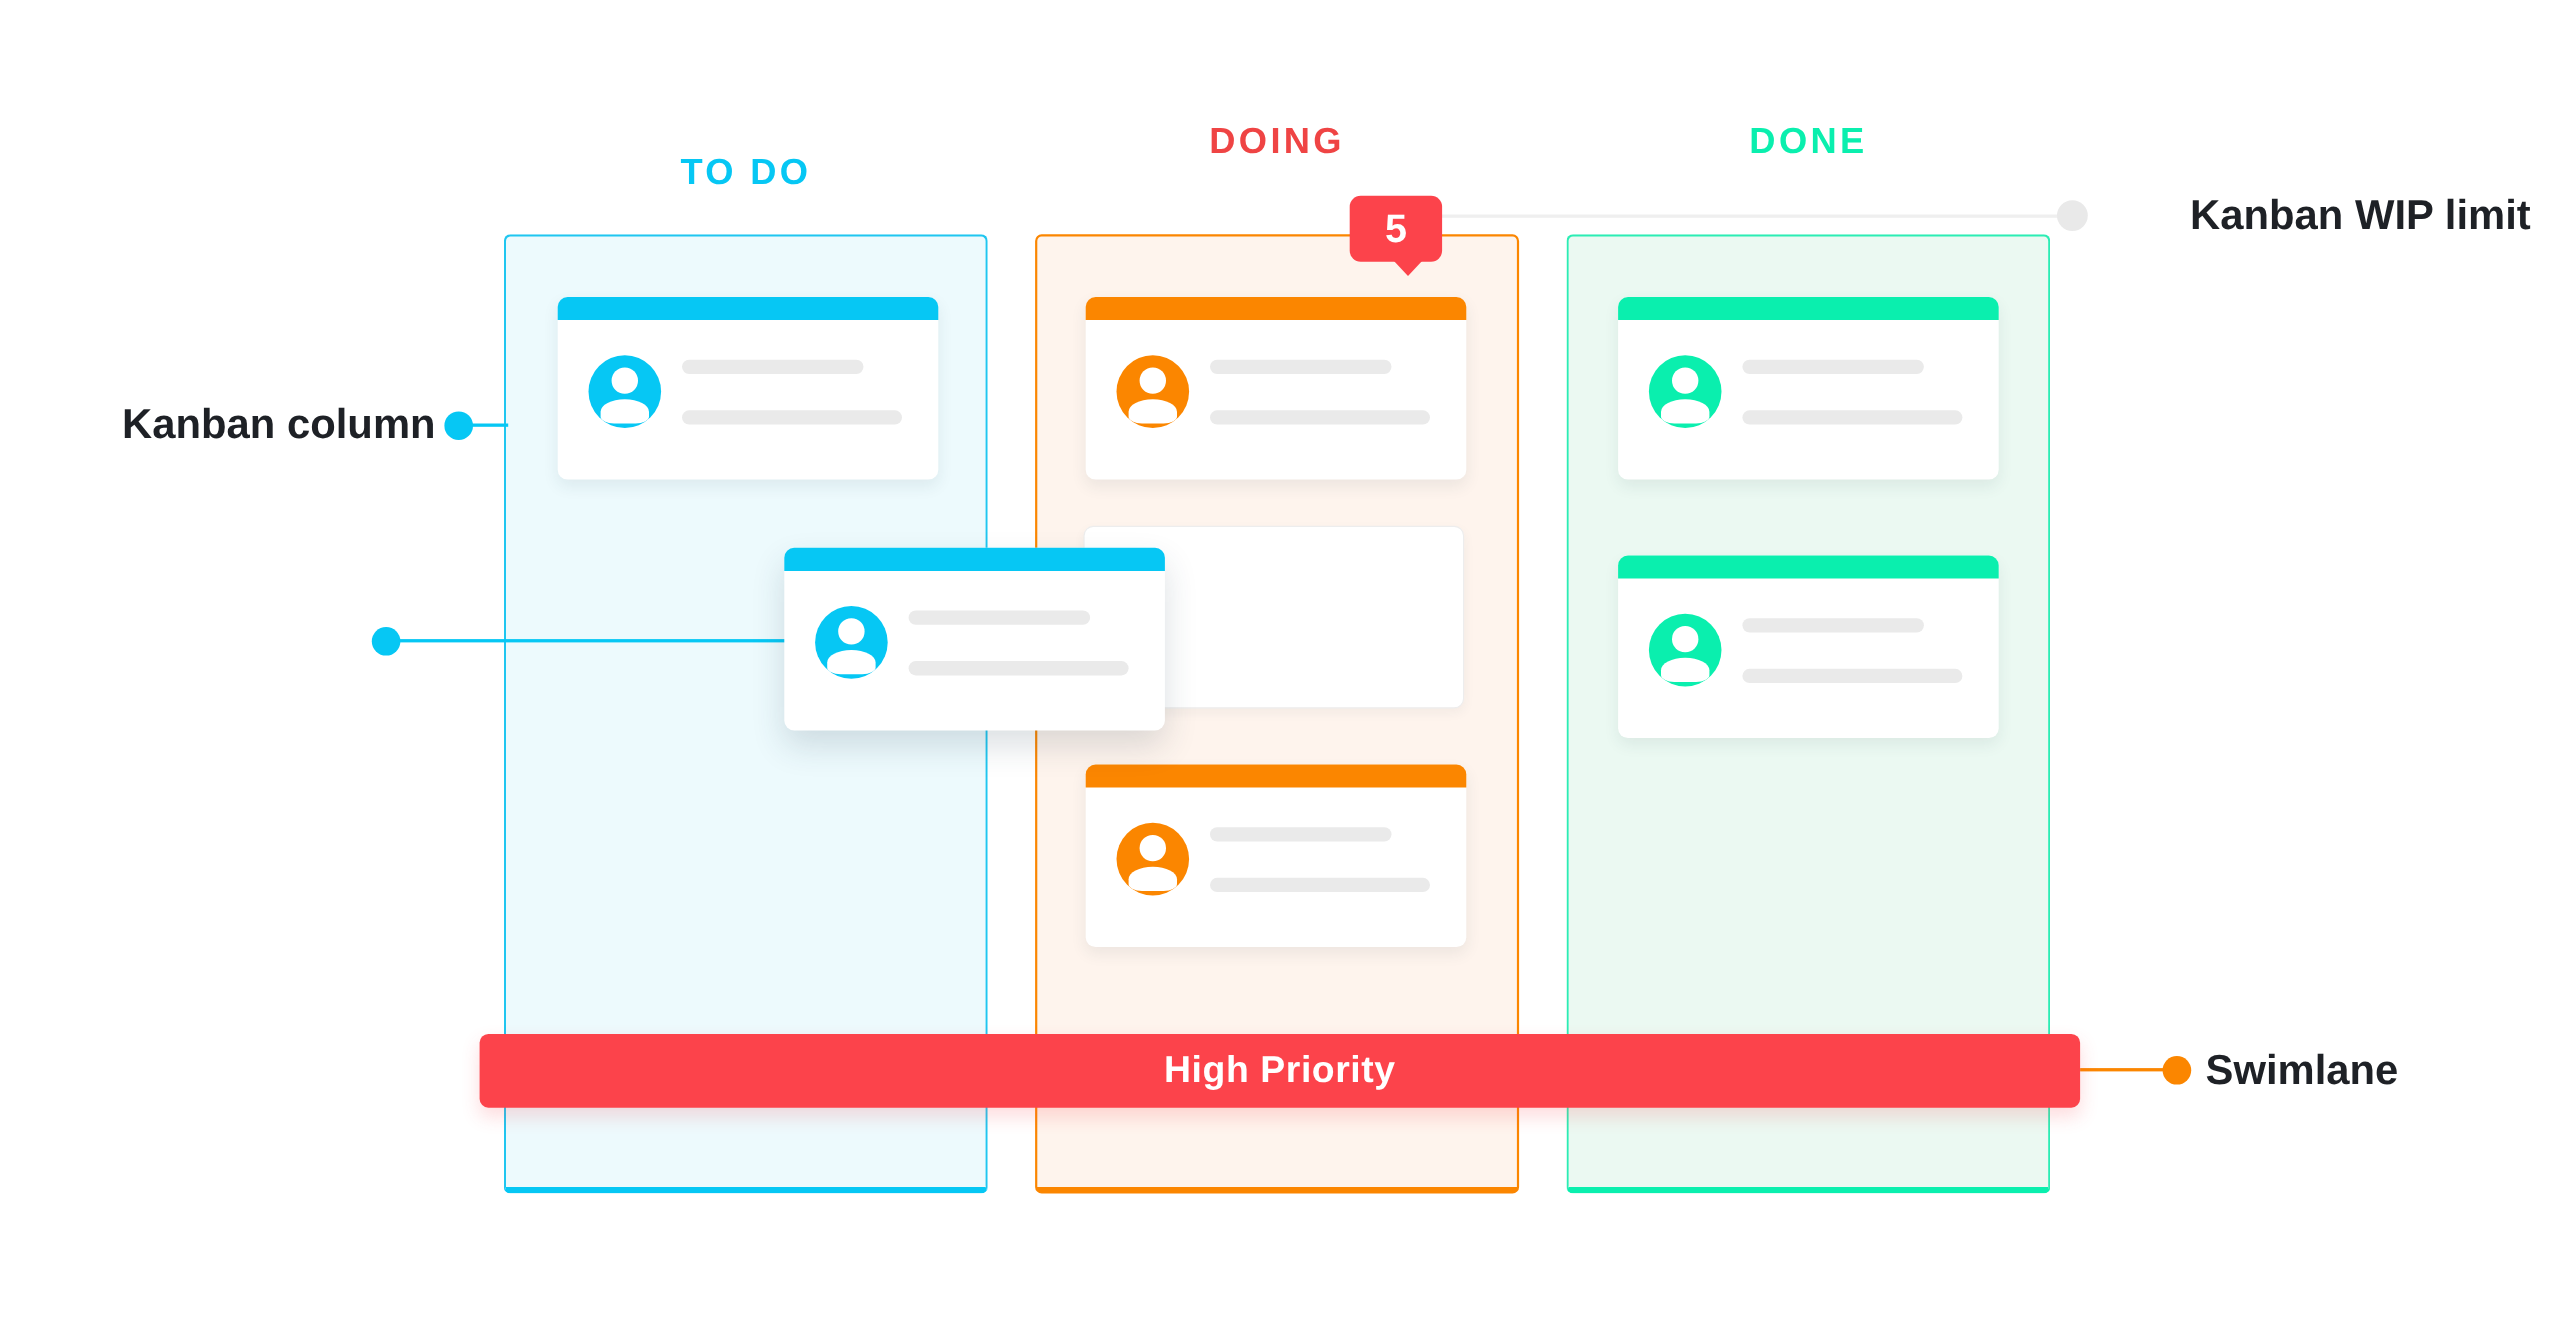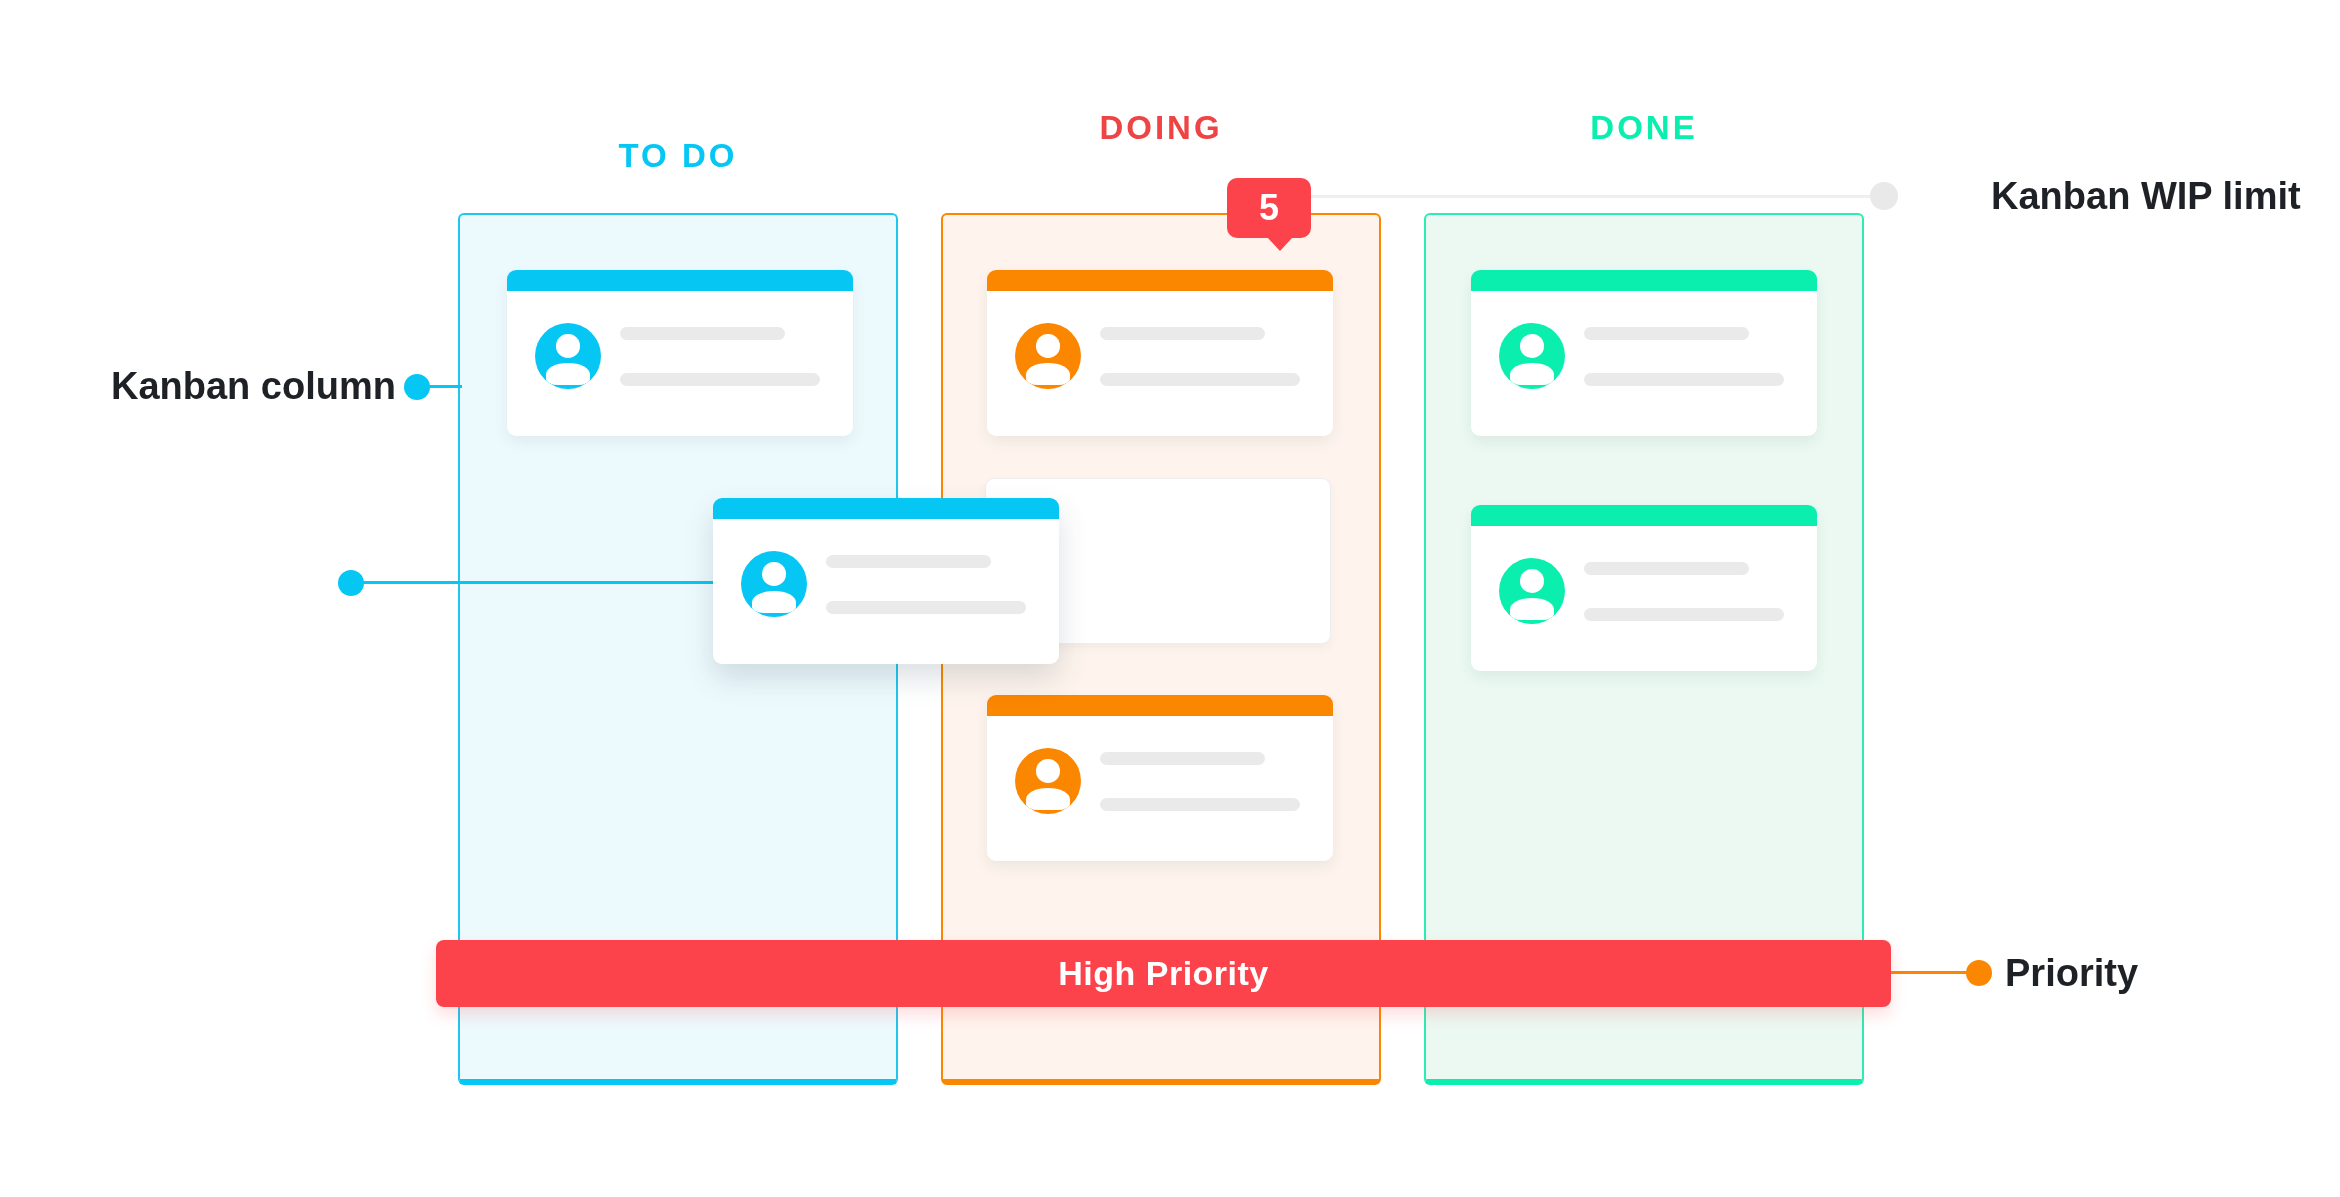--- a/index.html
+++ b/index.html
@@ -199,15 +199,15 @@
       <div class="head"></div>
         <div class="shoulders"></div>
     </div>
     <div class="ph-line l1"></div>
     <div class="ph-line l2"></div>
   </div>
 
   <div id="swimlane">High Priority</div>
   <div class="conn-line" id="swim-line"></div>
   <div class="conn-dot" id="swim-dot"></div>
-  <div class="anno" id="lbl-swimlane">Priority</div>
+  <div class="anno" id="lbl-swimlane">Swimlane</div>
 
 </div>
 
 </body></html>

